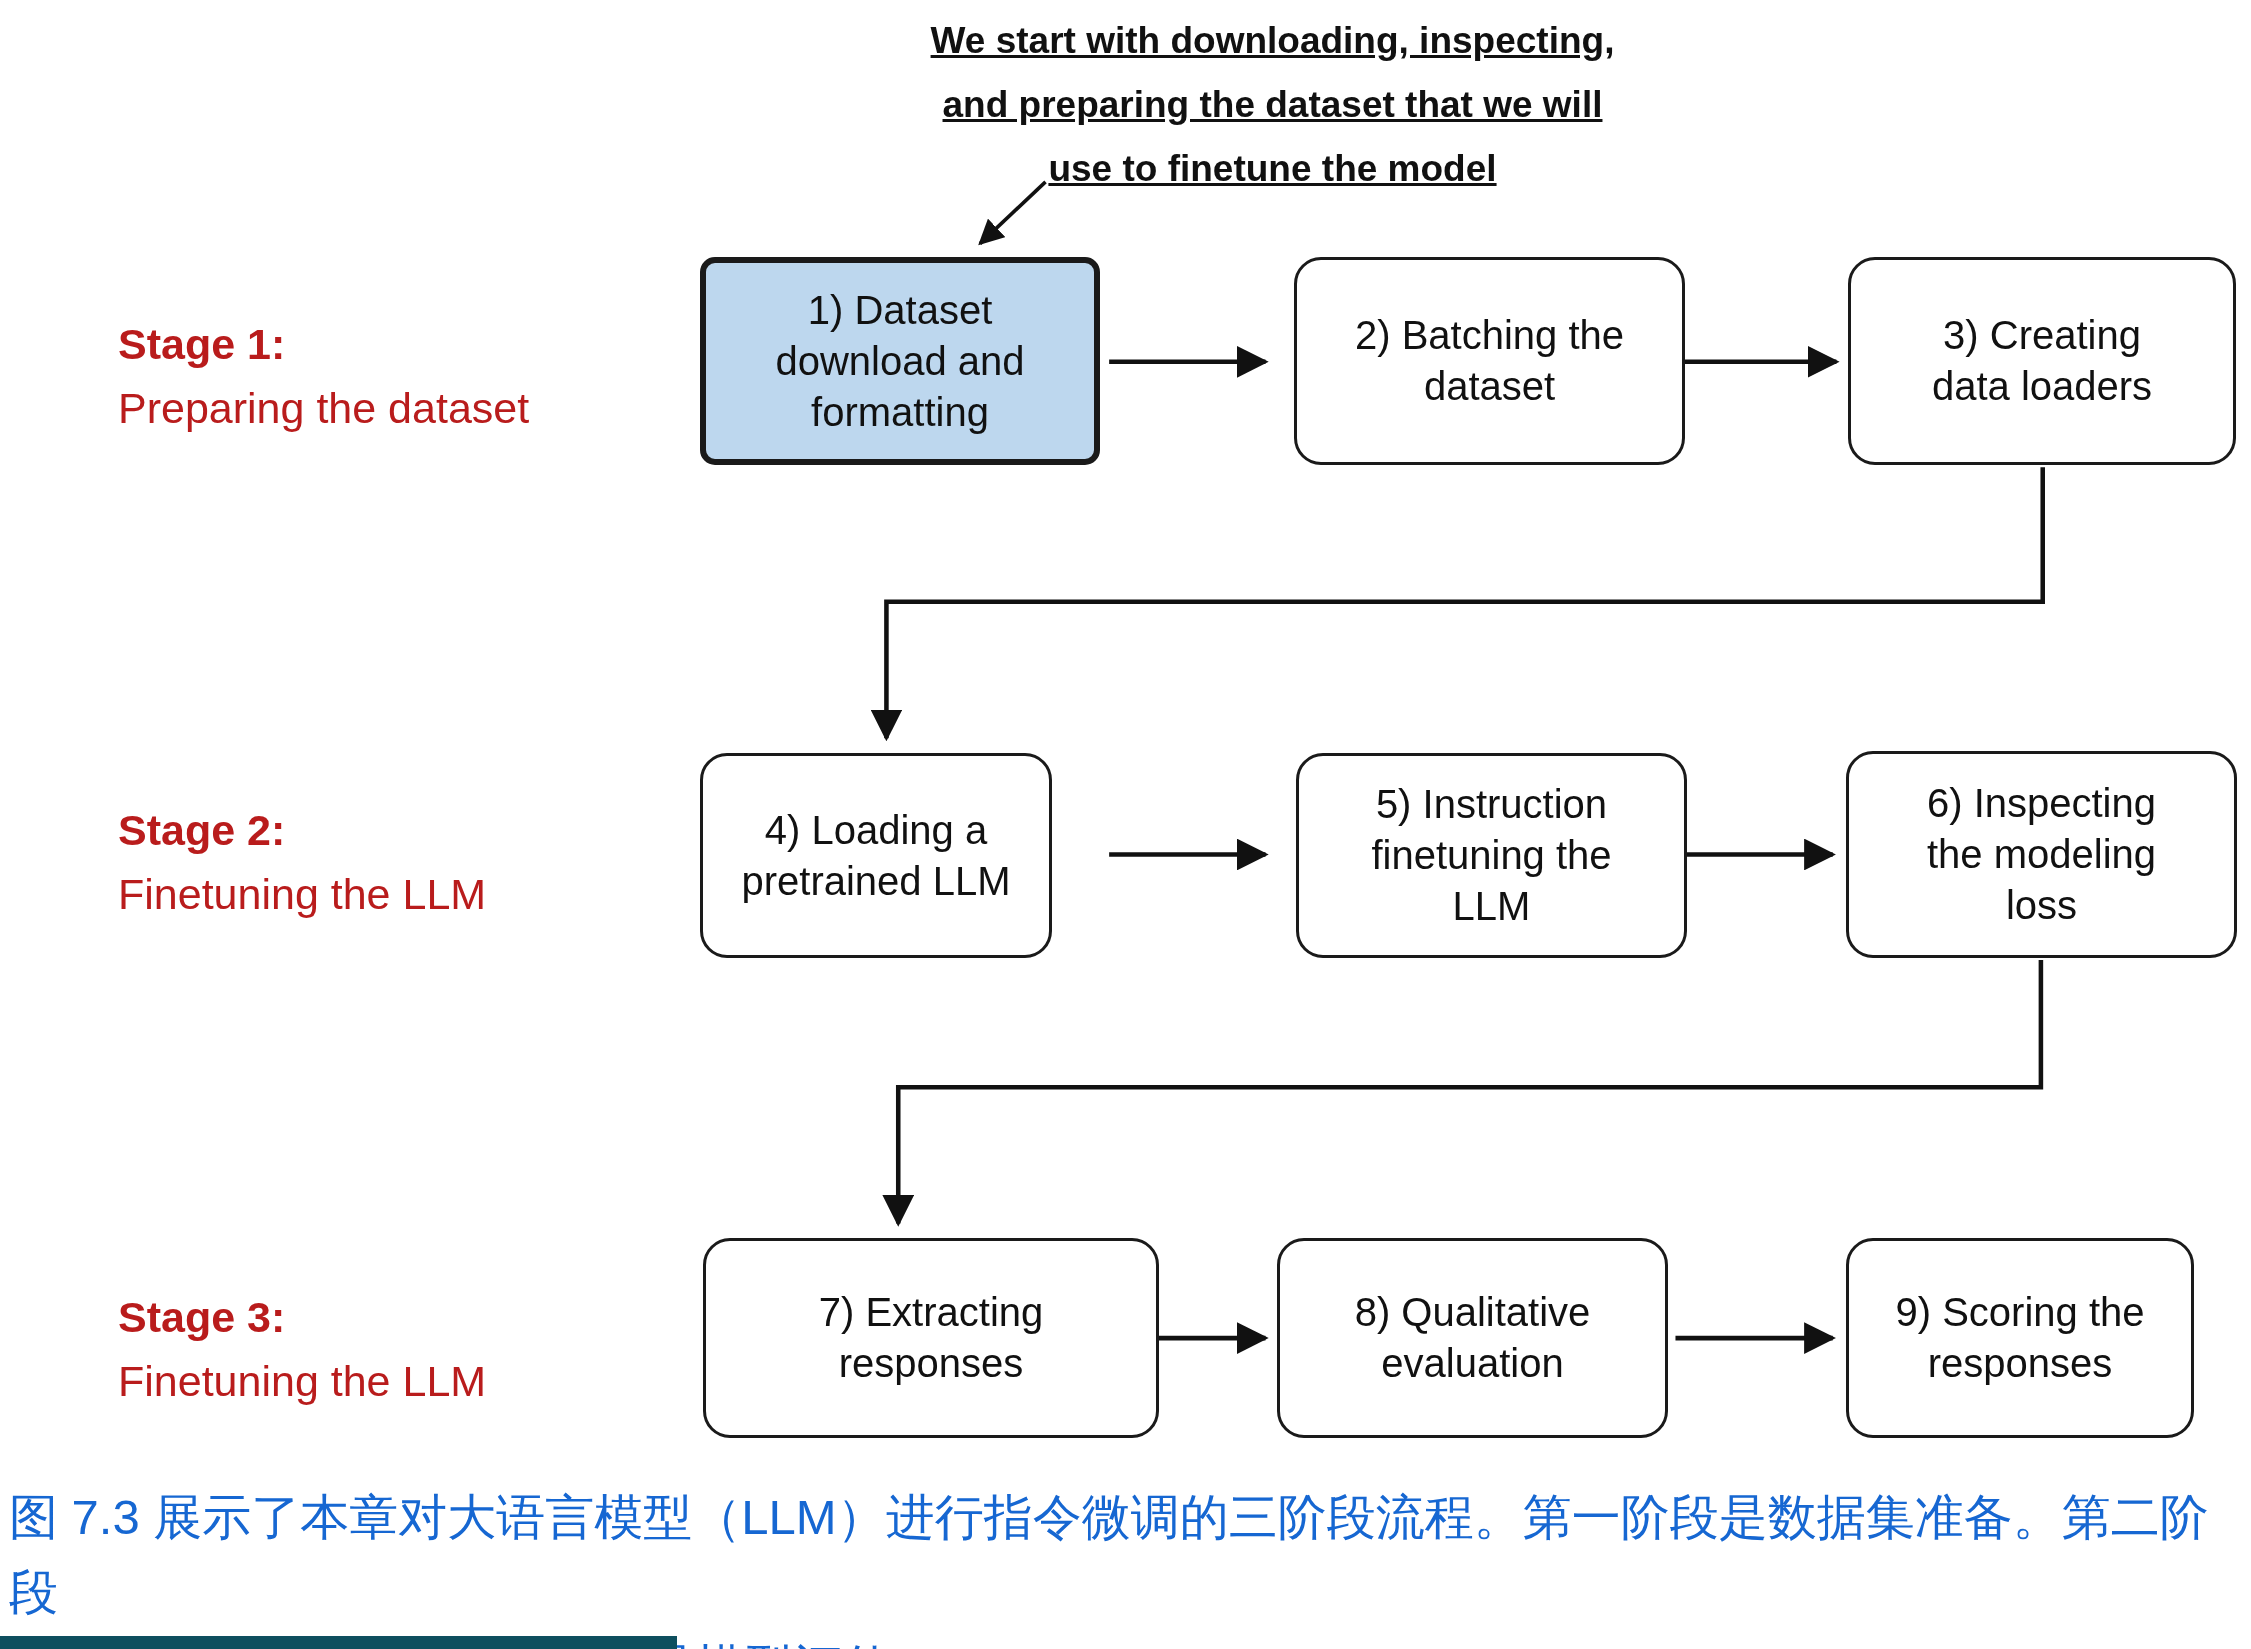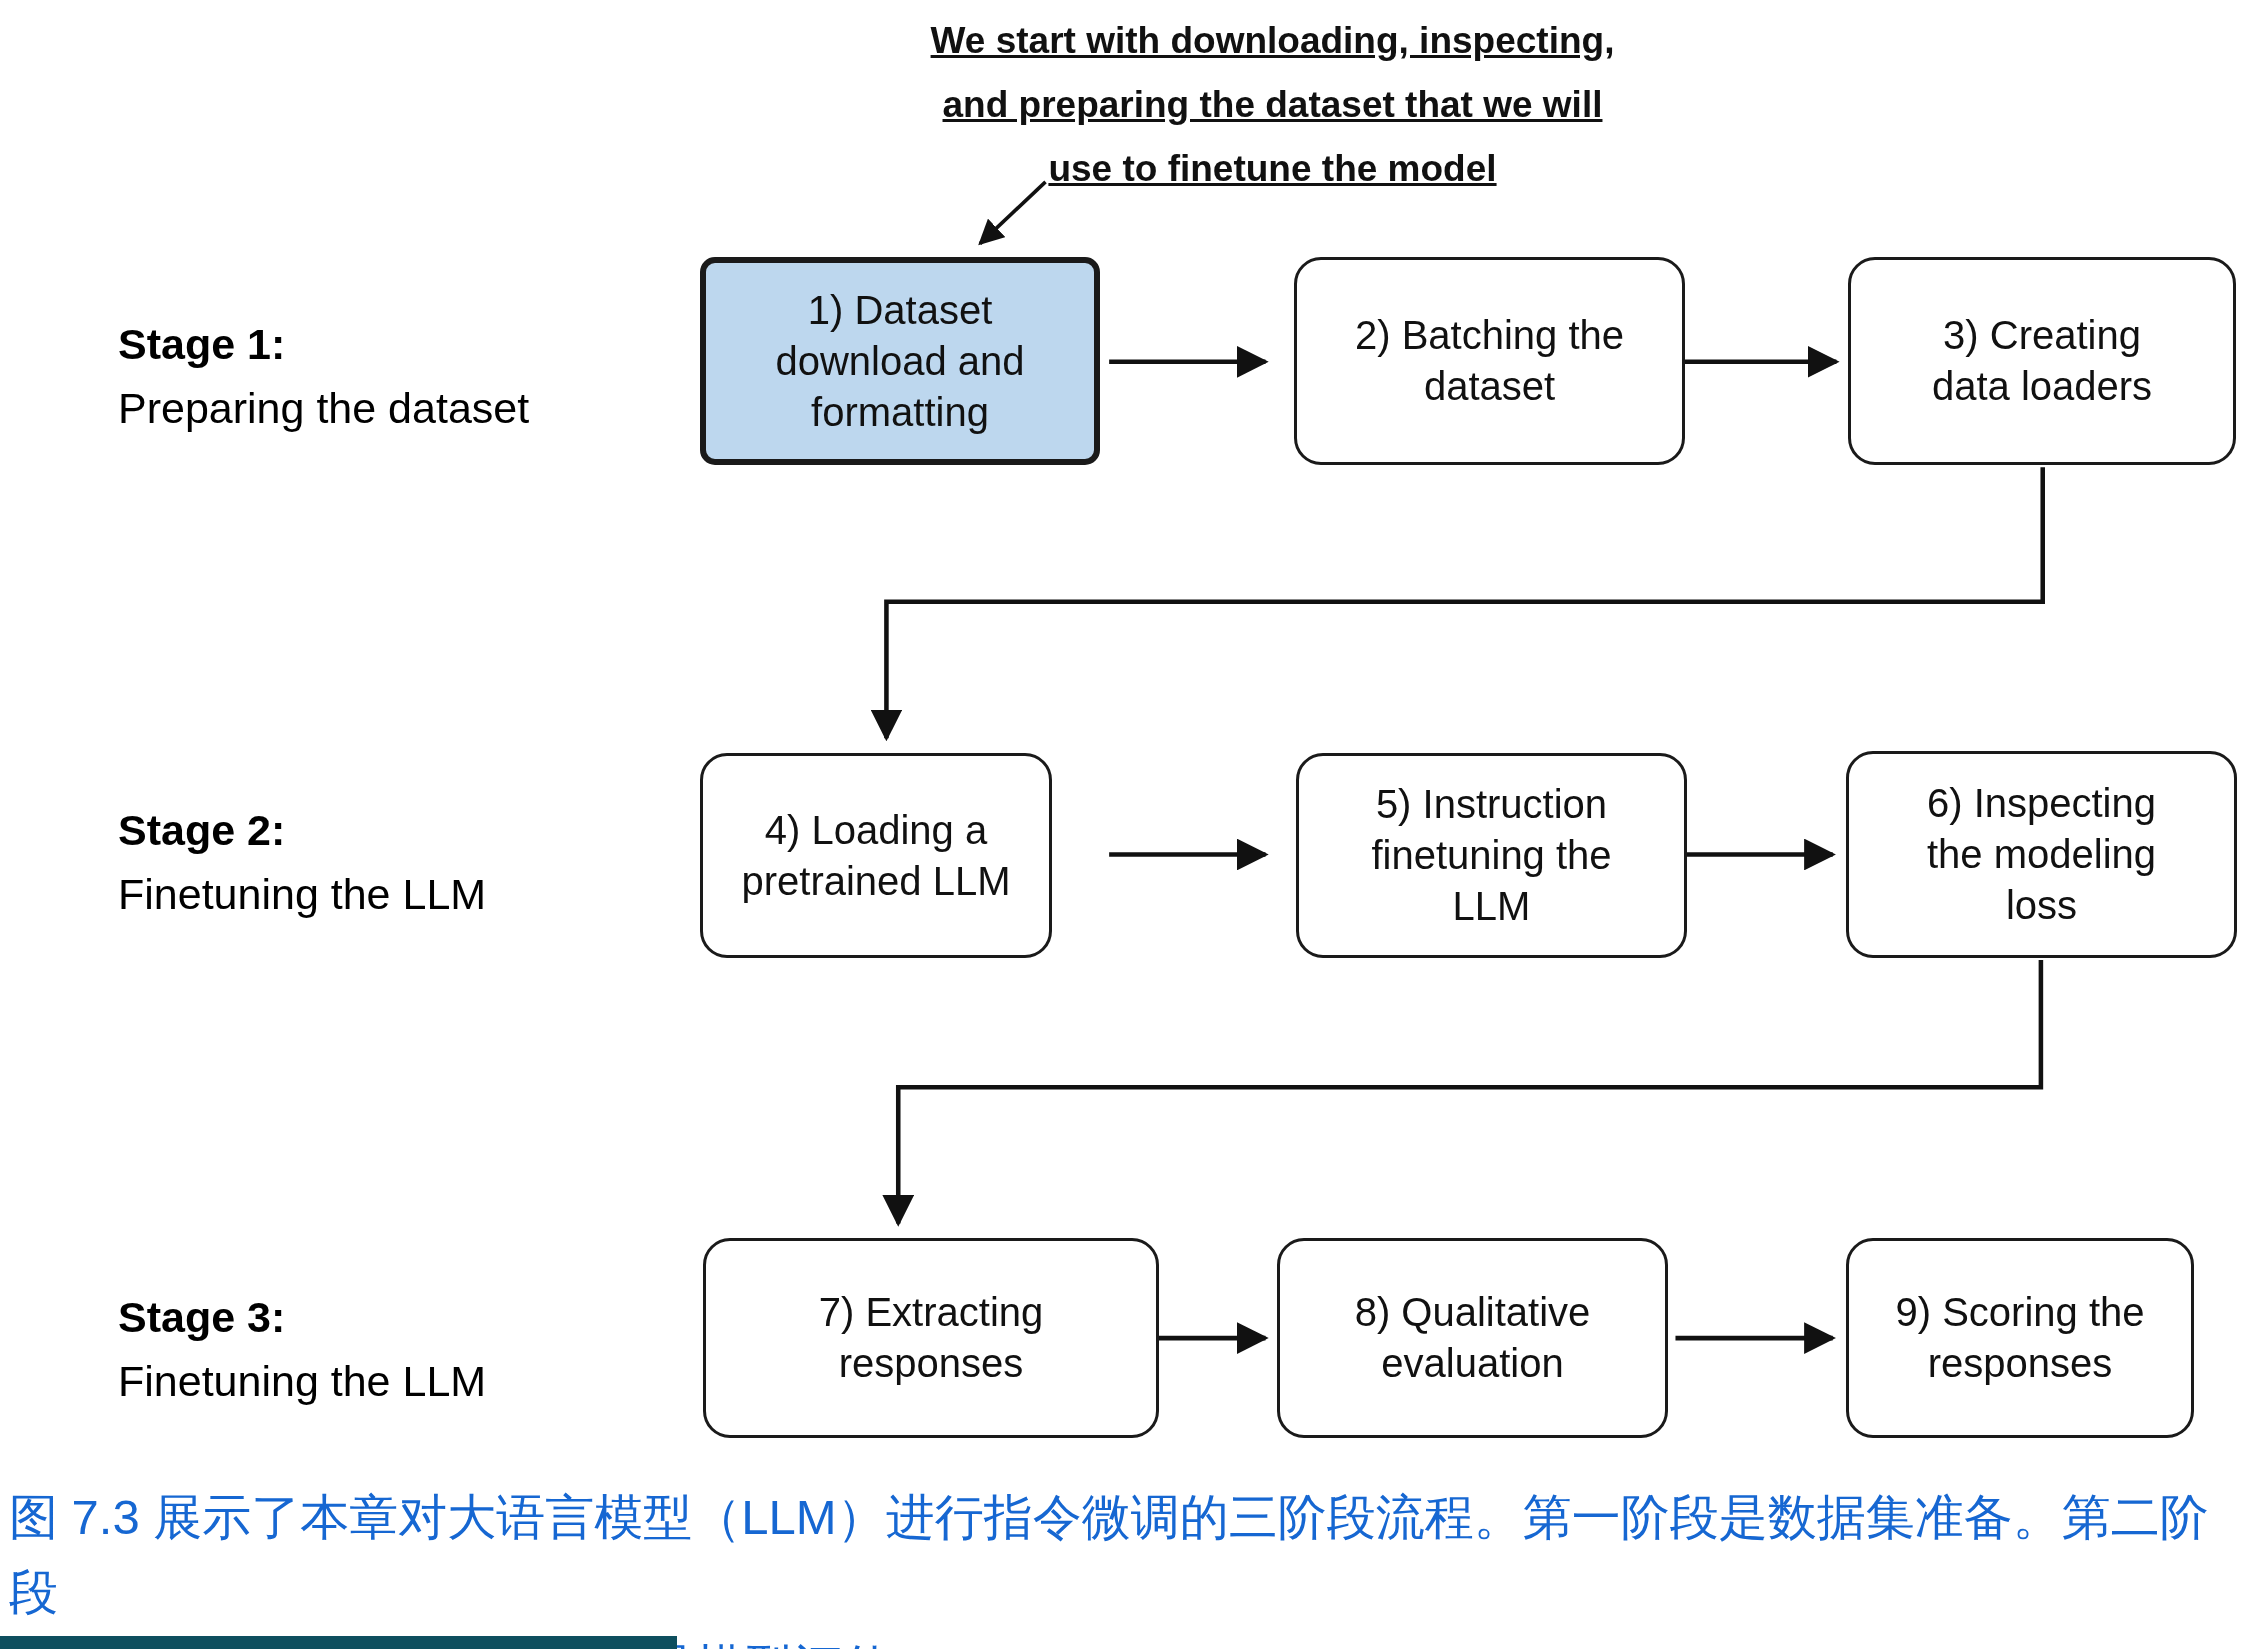--- a/index.html
+++ b/index.html
@@ -34,21 +34,21 @@
     color: #111111;
     white-space: pre-line;
     text-decoration: underline;
   }
 
   .stage {
     position: absolute;
     left: 118px;
     font-size: 43px;
     line-height: 64px;
-    color: #000000;
+    color: #b91c1c;
   }
   .stage .stage-title { font-weight: bold; }
 
   .box {
     position: absolute;
     display: flex;
     align-items: center;
     justify-content: center;
     text-align: center;
     background: #ffffff;

